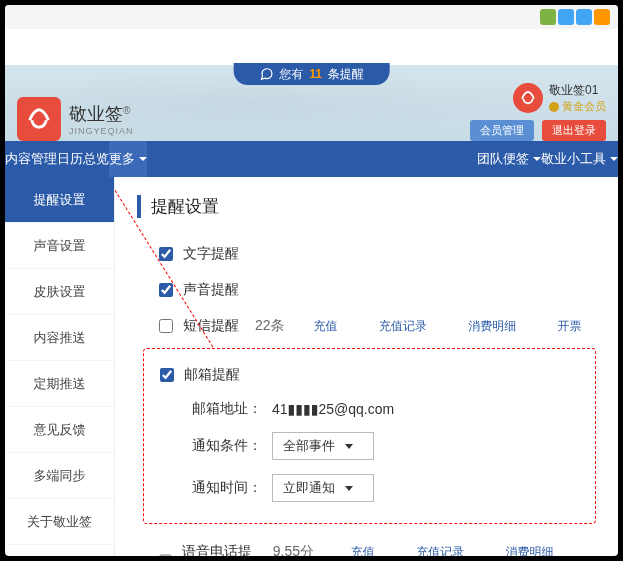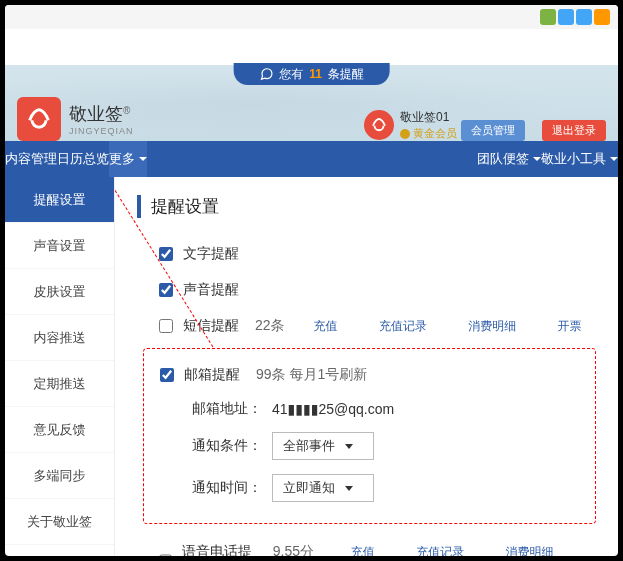--- a/index.html
+++ b/index.html
@@ -18,28 +18,28 @@
 .logo-square { width: 44px; height: 44px; background: #e74c3c; border-radius: 6px; display: flex; align-items: center; justify-content: center; }
 .logo-square svg { width: 28px; height: 28px; }
 .brand-text { display: flex; flex-direction: column; }
 .brand-cn { font-size: 18px; color: #333; font-weight: 500; }
 .brand-sup { font-size: 10px; color: #666; vertical-align: super; }
 .brand-en { font-size: 9px; color: #888; letter-spacing: 1px; }
 
 .notif-pill { position: absolute; left: 50%; transform: translateX(-50%); top: -2px; background: #2a5aa8; color: #fff; height: 22px; border-radius: 0 0 14px 14px; padding: 0 26px; display: flex; align-items: center; font-size: 12px; gap: 6px; z-index: 1; }
 .notif-count { color: #ff9800; font-weight: bold; }
 
-.user-area { display: flex; flex-direction: row; align-items: flex-end; gap: 4px; z-index: 1; }
+.user-area { display: flex; flex-direction: column; align-items: flex-end; gap: 4px; z-index: 1; }
 .user-top { display: flex; align-items: center; gap: 6px; }
 .user-circle { width: 30px; height: 30px; background: #e74c3c; border-radius: 50%; display: flex; align-items: center; justify-content: center; }
 .user-circle svg { width: 18px; height: 18px; }
 .user-name { font-size: 12px; color: #333; }
 .user-vip { font-size: 11px; color: #d4a017; display: flex; align-items: center; gap: 3px; margin-left: 36px; }
 .vip-dot { width: 10px; height: 10px; border-radius: 50%; background: #d4a017; display: inline-block; }
-.user-btns { display: flex; gap: 17px; margin-top: 2px; }
+.user-btns { display: flex; gap: 8px; margin-top: 2px; }
 .btn-member { background: #5b8fd4; color: #fff; font-size: 11px; padding: 3px 10px; border: none; border-radius: 3px; cursor: pointer; }
 .btn-logout { background: #e74c3c; color: #fff; font-size: 11px; padding: 3px 10px; border: none; border-radius: 3px; cursor: pointer; }
 
 .nav { height: 36px; background: #2a5aa8; display: flex; align-items: center; color: #fff; font-size: 13px; }
 .nav-item { padding: 0 0; height: 100%; display: flex; align-items: center; cursor: pointer; gap: 4px; }
 .nav-item.active { background: #3a6ab8; }
 .nav-spacer { flex: 1; }
 .caret-down { width: 0; height: 0; border-left: 4px solid transparent; border-right: 4px solid transparent; border-top: 4px solid #fff; display: inline-block; }
 
 .body { display: flex; height: calc(100% - 24px - 76px - 36px); }
@@ -182,21 +182,20 @@
           <a>充值记录</a>
           <a>消费明细</a>
           <a>开票</a>
         </span>
       </div>
 
       <div class="email-box">
         <div class="setting-row">
           <input type="checkbox" class="cb" checked="" style="">
           <span>邮箱提醒</span>
-          <span class="quota">99条 每月1号刷新</span>
         </div>
         <div class="field-row">
           <span>邮箱地址：</span>
           <span>41▮▮▮▮25@qq.com</span>
         </div>
         <div class="field-row">
           <span>通知条件：</span>
           <div class="select-box">
             <span>全部事件</span>
             <span class="select-caret"></span>

